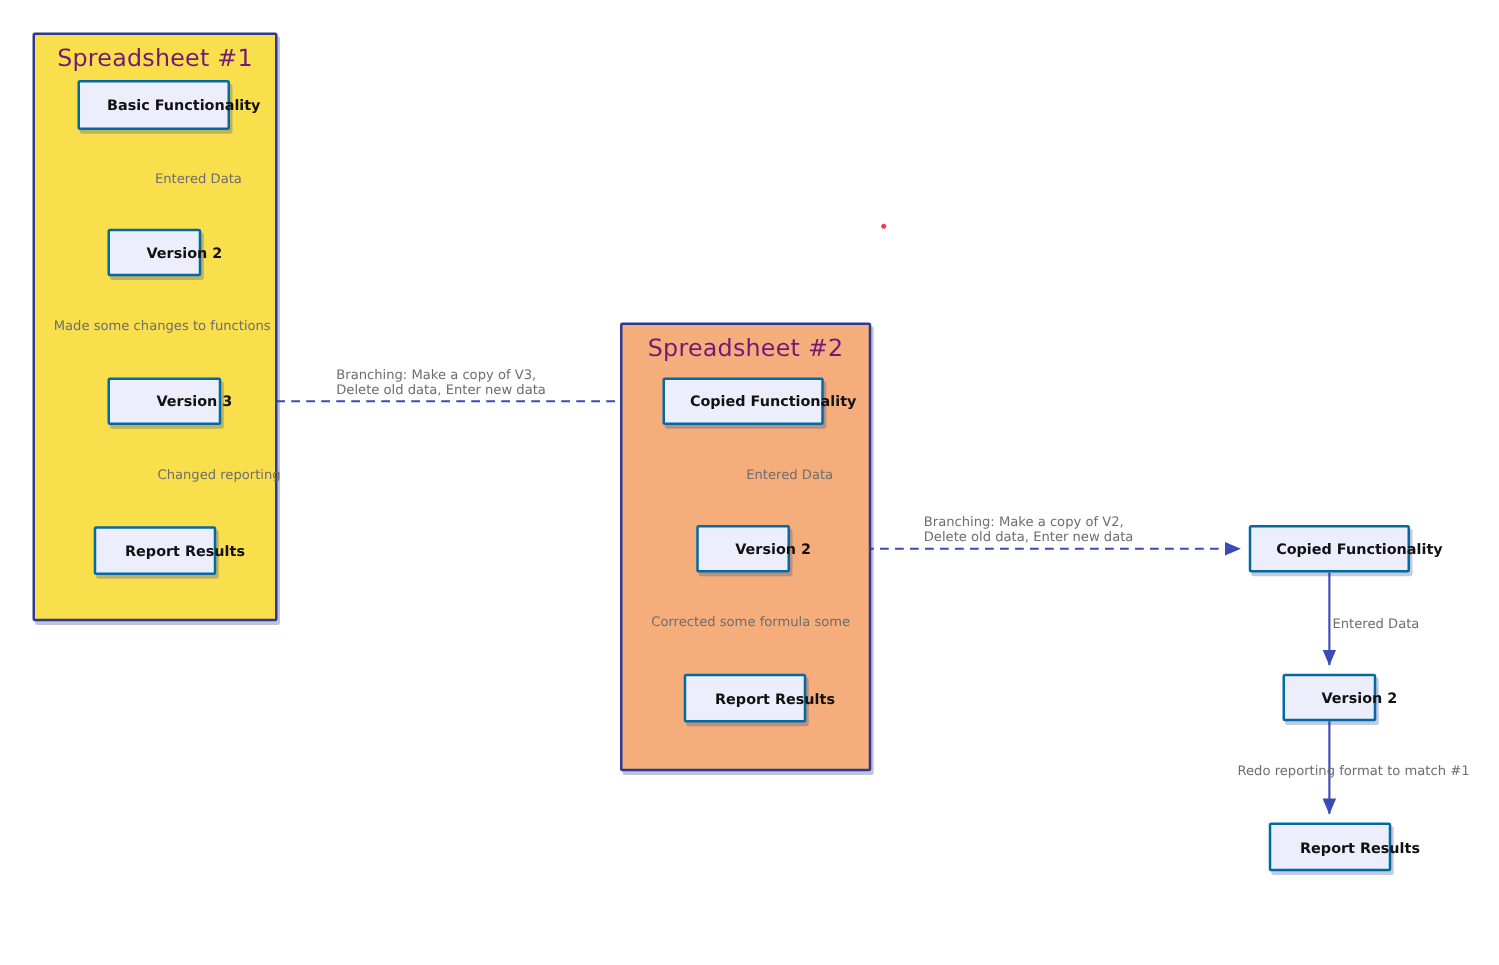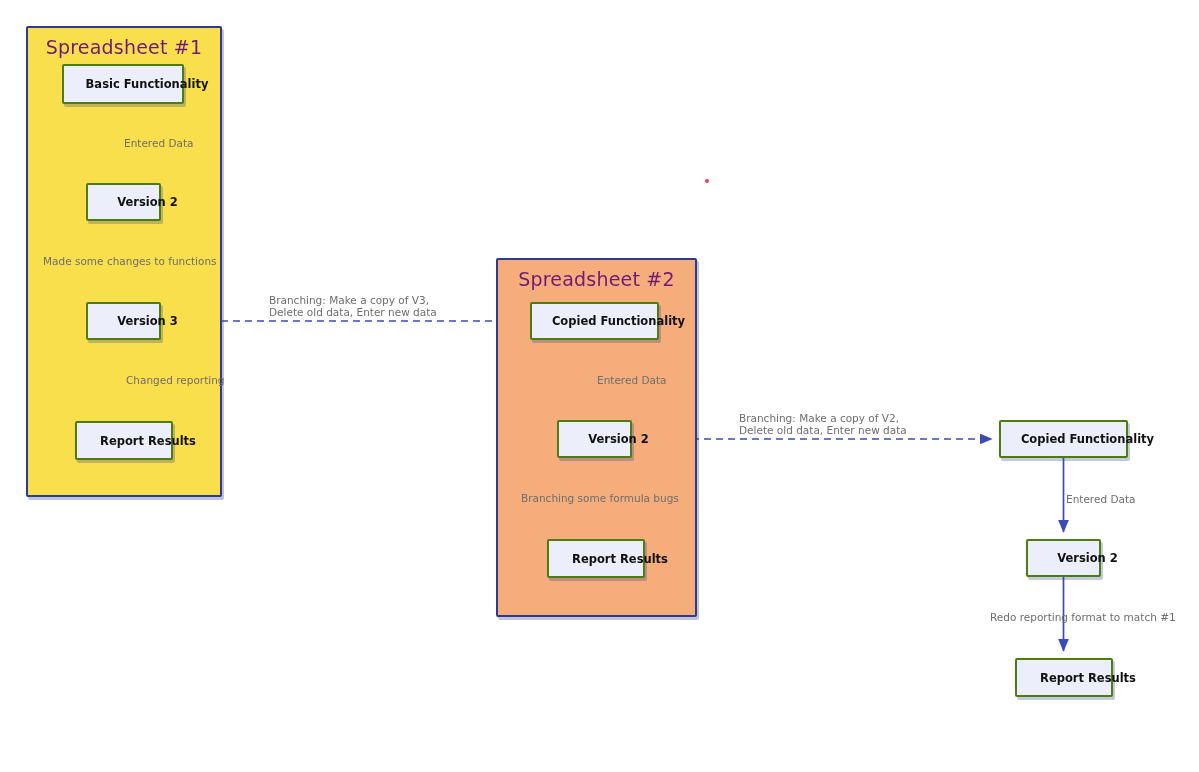--- a/index.html
+++ b/index.html
@@ -40,21 +40,21 @@
     font-size: 19px;
     letter-spacing: 0.2px;
     white-space: nowrap;
   }
 
   
   .node {
     position: absolute;
     box-sizing: border-box;
     background: #eceefc;
-    border: 2px solid #4d7c0f;
+    border: 2px solid #0369a1;
     border-radius: 2px;
     display: flex;
     align-items: center;
     justify-content: center;
     color: #111111;
     font-size: 11.5px;
     font-weight: 700;
     white-space: nowrap;
     box-shadow: 2px 3px 0 rgba(40,60,140,0.28);
     padding-left: 48px;
@@ -129,21 +129,21 @@
     <div class="container-title" style="top:8px;">Spreadsheet #2</div>
   </div>
 
 
   <div class="node" style="left:62px; top:64px; width:122px; height:40px;">
     <span>Basic Functionality</span>
   </div>
   <div class="node" style="left:86px; top:183px; width:75px; height:38px;">
     <span>Version 2</span>
   </div>
-  <div class="node" style="left:86px; top:302px; width:75px; height:38px;">
+  <div class="node" style="left:86px; top:302px; width:91px; height:38px;">
     <span>Version 3</span>
   </div>
   <div class="node" style="left:75px; top:421px; width:98px; height:39px;">
     <span>Report Results</span>
   </div>
 
   <div class="node" style="left:530px; top:302px; width:129px; height:38px;">
     <span>Copied Functionality</span>
   </div>
   <div class="node" style="left:557px; top:420px; width:75px; height:38px;">
@@ -164,21 +164,21 @@
   </div>
 
   <div class="edge-label" style="left:124px; top:137px;">Entered Data</div>
 
   <div class="edge-label" style="left:43px; top:255px;">Made some changes to functions</div>
 
   <div class="edge-label" style="left:126px; top:374px;">Changed reporting</div>
 
   <div class="edge-label" style="left:597px; top:374px;">Entered Data</div>
 
-  <div class="edge-label" style="left:521px; top:492px;">Branching some formula bugs</div>
+  <div class="edge-label" style="left:521px; top:492px;">Corrected some formula some</div>
 
   <div class="edge-label" style="left:1066px; top:493px;">Entered Data</div>
 
   <div class="edge-label" style="left:978px; top:611px;margin-left:12px;">Redo reporting format to match #1</div>
 
   <div class="edge-label two-line" style="left:269px; top:294px; text-align:left;">
     <div>Branching: Make a copy of V3,</div>
     <div>Delete old data, Enter new data</div>
   </div>
 

